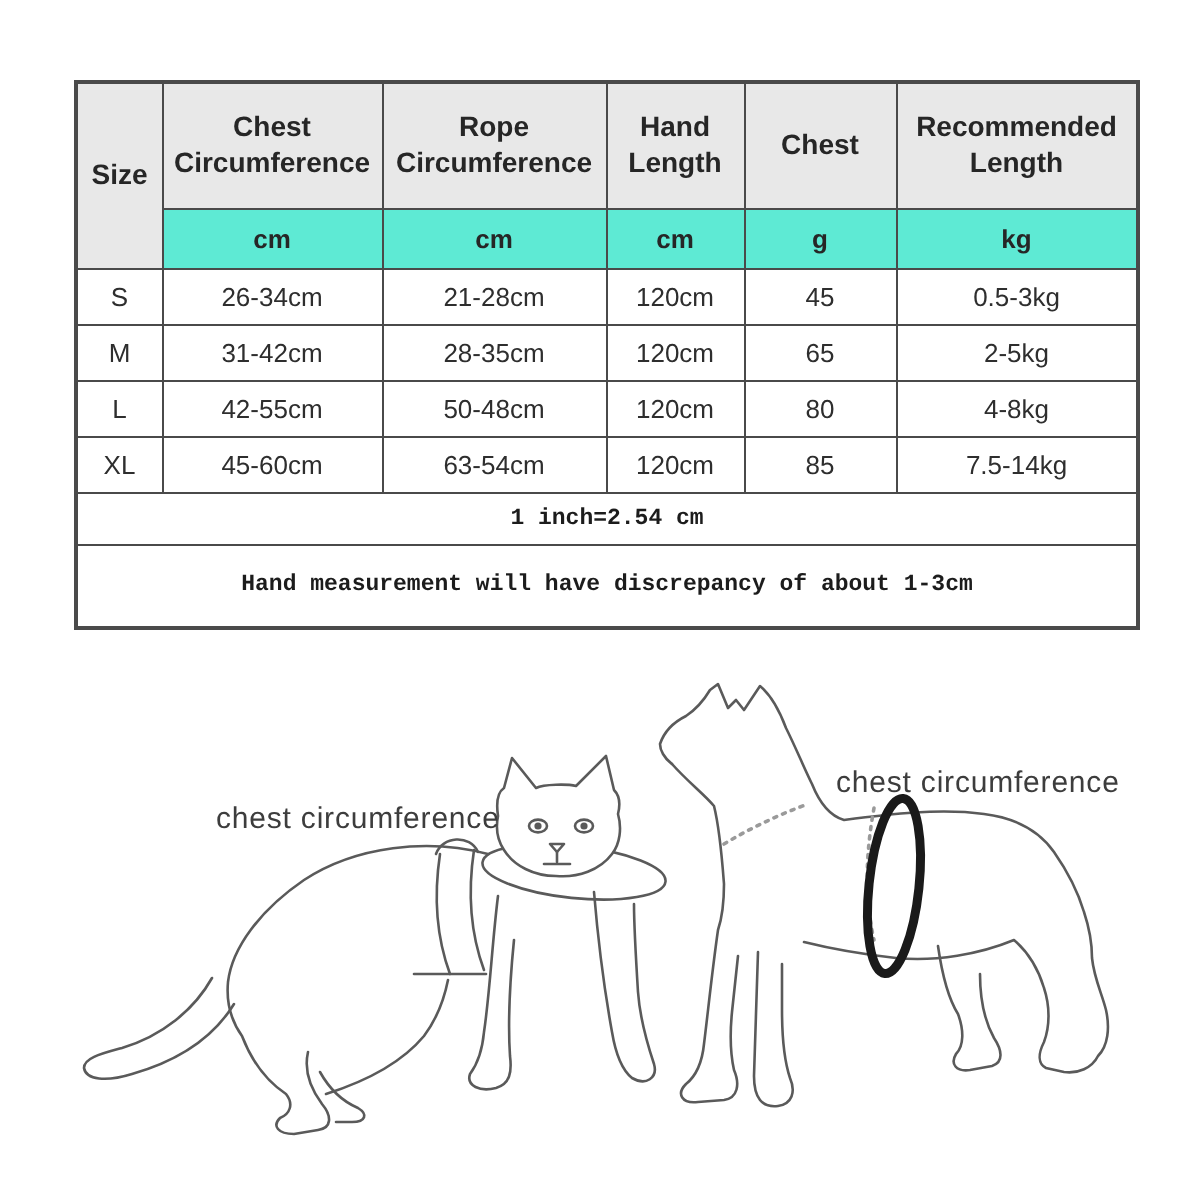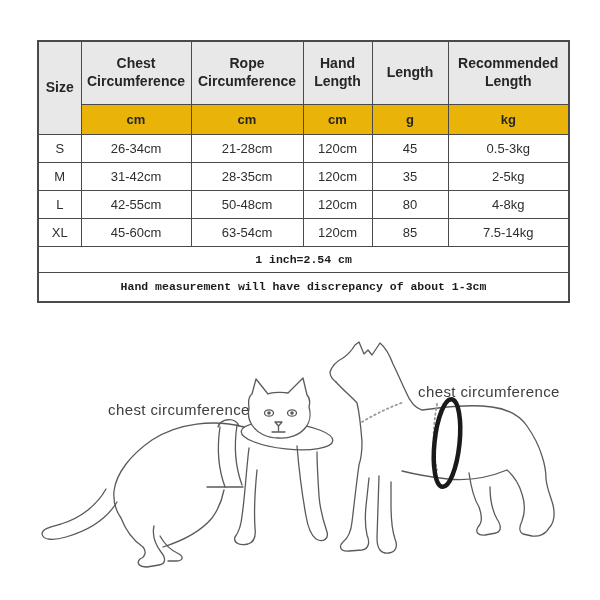--- a/index.html
+++ b/index.html
@@ -14,26 +14,26 @@
     border:2px solid #4a4a4a;
     color:#262626;
   }
   table.size-chart td{
     border:1px solid #4a4a4a;
     text-align:center;vertical-align:middle;
     padding:0 3px;overflow:hidden;
   }
   tr.hdr-row td{background:#e8e8e8;font-weight:bold;font-size:14px;line-height:1.25;}
   td.size-head{font-size:15px;}
-  tr.unit-row td{background:#eab308;font-weight:bold;font-size:13px;height:29px;margin-left:34px;}
+  tr.unit-row td{background:#5eead4;font-weight:bold;font-size:13px;height:29px;margin-left:34px;}
   tr.hdr-row{height:63px;}
   tr.data-row{height:28px;}
   tr.data-row td{font-size:13px;color:#2e2e2e;}
   tr.note-row-1{height:26px;padding-left:45px;}
-  tr.note-row-2{height:30px;}
+  tr.note-row-2{height:42px;}
   tr.note-row-1 td, tr.note-row-2 td{
     font-family:"Liberation Mono","DejaVu Sans Mono",monospace;
     font-weight:bold;font-size:11.5px;color:#1c1c1c;letter-spacing:0px;
   }
   
   #art{position:absolute;left:0;top:330px;width:600px;height:270px;}
   .measure-label{
     position:absolute;font-size:15px;color:#3d3d3d;letter-spacing:0.4px;
     font-family:"Liberation Sans", sans-serif;white-space:nowrap;
   }
@@ -57,21 +57,21 @@
       <col style="width:69px">
         <col style="width:76px">
         <col style="width:121px">
     </colgroup>
     <tbody>
       <tr class="hdr-row">
         <td class="size-head" rowspan="2">Size</td>
         <td>Chest Circumference</td>
         <td>Rope Circumference</td>
         <td>Hand Length</td>
-        <td>Length</td>
+        <td>Chest</td>
         <td>Recommended Length</td>
       </tr>
       <tr class="unit-row">
         <td>cm</td>
         <td>cm</td>
         <td>cm</td>
         <td>g</td>
         <td>kg</td>
       </tr>
 
@@ -81,21 +81,21 @@
         <td>21-28cm</td>
         <td>120cm</td>
         <td>45</td>
         <td>0.5-3kg</td>
       </tr>
       <tr class="data-row">
         <td>M</td>
         <td>31-42cm</td>
         <td>28-35cm</td>
         <td>120cm</td>
-        <td>35</td>
+        <td>65</td>
         <td>2-5kg</td>
       </tr>
       <tr class="data-row">
         <td>L</td>
         <td>42-55cm</td>
         <td>50-48cm</td>
         <td>120cm</td>
         <td>80</td>
         <td>4-8kg</td>
       </tr>

